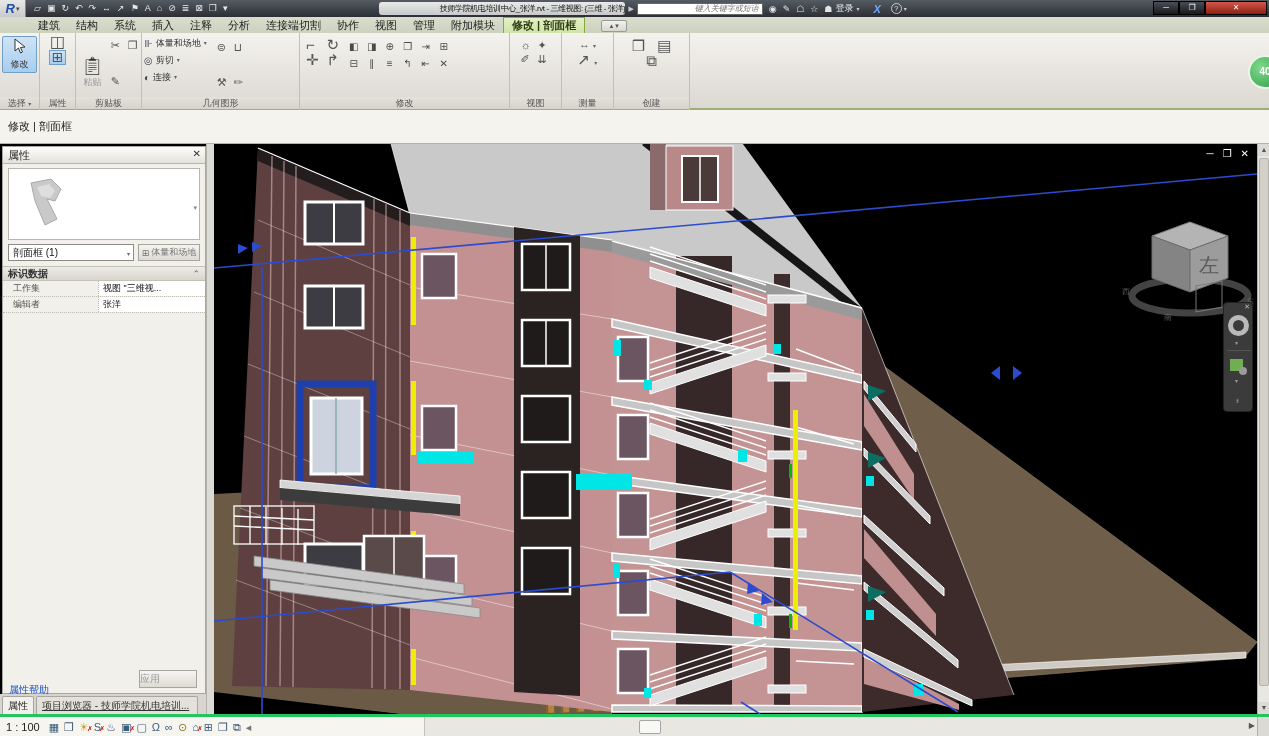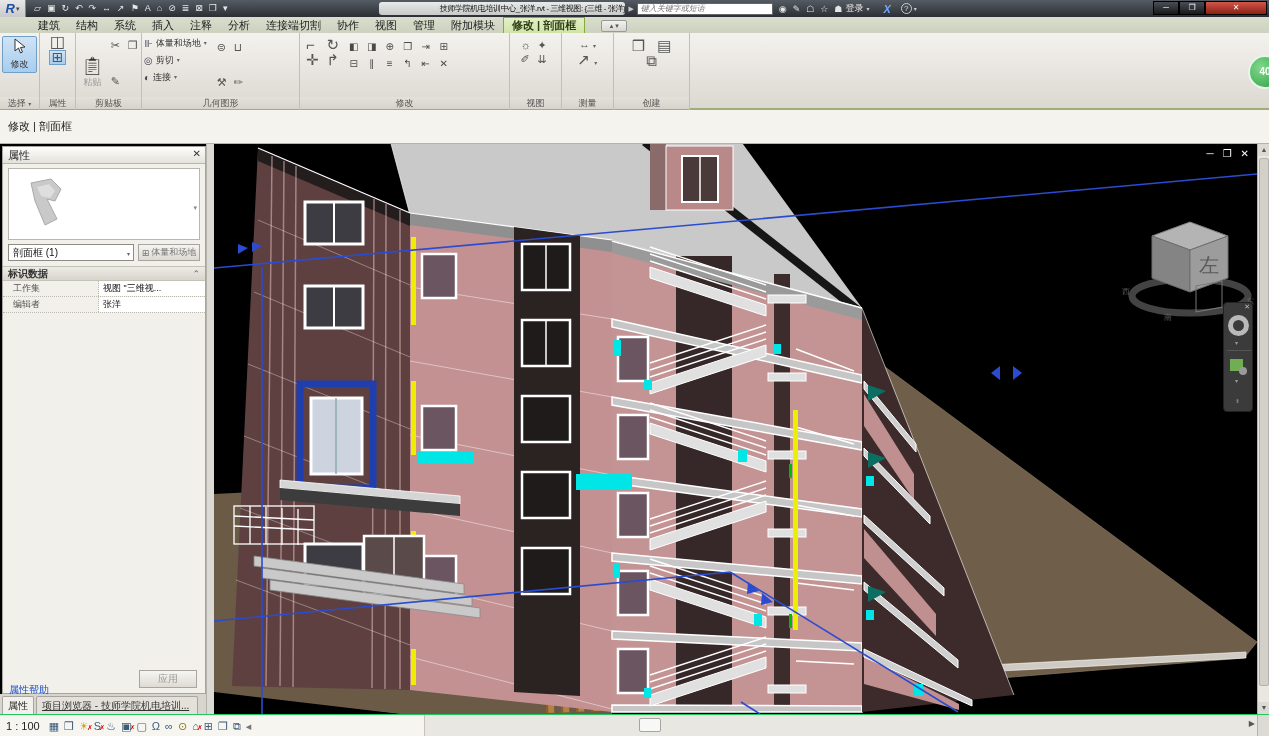--- a/index.html
+++ b/index.html
@@ -11,21 +11,21 @@
     background:linear-gradient(#555b63,#2b2f35);display:flex;align-items:center;color:#ddd;}
   .rlogo{width:26px;height:17px;background:linear-gradient(#e8e8e8,#c9c9c9);display:flex;align-items:center;justify-content:center;
     font-weight:bold;font-style:italic;color:#1e4fa8;font-size:13px;border-right:1px solid #888;}
   .rlogo small{font-size:7px;color:#444;margin-left:1px;}
   .qat{display:flex;align-items:center;gap:2px;margin-left:6px;}
   .qat .qbtn{font-size:9px;color:#e8e8e8;padding:0 2px;line-height:15px;cursor:default;}
   .titlepill{margin-left:150px;width:246px;height:13px;background:linear-gradient(#e9eaea,#c6c8c9);
     border-radius:3px;color:#111;font-size:8px;line-height:13px;text-align:right;overflow:hidden;white-space:nowrap;
     letter-spacing:-0.4px;}
   .title-arrow{font-size:7px;color:#ccc;margin:0 3px;}
-  .searchbox{width:136px;height:12px;font-size:8px;font-style:italic;color:#888;background:#fff;border:1px solid #666;padding:0 3px;}
+  .searchbox{width:126px;height:12px;font-size:8px;font-style:italic;color:#888;background:#fff;border:1px solid #666;padding:0 3px;text-align:right;}
   .ic-ico{font-size:9px;color:#e5e5e5;margin-left:6px;}
   .signin{font-size:9px;color:#eee;margin-left:3px;}
   .xchg{color:#6fa8ff;font-weight:bold;font-style:italic;font-size:11px;margin-left:14px;}
   .helpc{width:11px;height:11px;border-radius:50%;border:1px solid #ccc;color:#ddd;font-size:8px;line-height:10px;text-align:center;margin-left:10px;}
   .winbtns{position:absolute;right:2px;top:1px;display:flex;height:14px;}
   .winbtn{width:26px;height:14px;background:linear-gradient(#4a4e54,#17191c);border:1px solid #000;color:#fff;
     font-size:8px;line-height:12px;text-align:center;}
   .winbtn.close{width:62px;background:linear-gradient(#d2574a,#8d1f14);}
 
   
@@ -78,21 +78,21 @@
     font-size:9px;color:#777;display:flex;align-items:center;justify-content:center;gap:2px;}
   .sechead{margin-top:5px;height:15px;background:linear-gradient(#ecebe5,#d8d5cd);border-top:1px solid #c4c1b9;
     border-bottom:1px solid #c4c1b9;font-size:10px;font-weight:bold;color:#333;padding:0 5px;position:relative;line-height:14px;}
   .sechead .chev{position:absolute;right:5px;top:0;font-weight:normal;color:#666;font-size:9px;}
   .prow{display:flex;height:16px;border-bottom:1px dotted #bdbab2;font-size:9px;line-height:15px;}
   .prow .pl{width:96px;color:#555;padding-left:10px;border-right:1px dotted #bdbab2;}
   .prow .pv{flex:1;color:#111;padding-left:4px;background:#fff;}
   .pal-bottom{position:absolute;left:0;bottom:3px;width:100%;height:20px;}
   .helplink{position:absolute;left:6px;top:13px;font-size:10px;color:#1a4fc4;text-decoration:underline;}
   .applybtn{position:absolute;right:8px;top:0;width:58px;height:18px;background:linear-gradient(#f6f5f1,#dedbd3);
-    border:1px solid #a8a5a0;font-size:10px;color:#999;text-align:center;line-height:16px;}
+    border:1px solid #a8a5a0;font-size:10px;color:#999;text-align:left;line-height:16px;}
 
   
   #paltabs{position:absolute;left:0px;top:694px;width:214px;height:20px;background:#d8d5cf;display:flex;align-items:flex-end;padding-left:2px;gap:2px;}
   .ptab{height:18px;background:#f1f0ea;border:1px solid #a8a5a0;border-bottom:none;border-radius:2px 2px 0 0;
     font-size:10px;color:#222;padding:2px 5px;white-space:nowrap;overflow:hidden;}
   .ptab.browser{width:162px;background:#e3e1da;color:#333;text-decoration:underline;}
 
   
   #divider{position:absolute;left:206px;top:144px;width:8px;height:570px;background:#dcdad4;border-left:1px solid #b5b2aa;}
   #viewport{position:absolute;left:214px;top:144px;width:1043px;height:570px;background:#000;overflow:hidden;}
@@ -105,21 +105,21 @@
   .navdiv{position:absolute;left:3px;top:47px;width:24px;border-top:1px solid #555;}
   .zoomico{position:absolute;left:6px;top:56px;width:13px;height:12px;background:#6fae53;}
   .zoomico::after{content:"";position:absolute;right:-4px;bottom:-4px;width:8px;height:8px;border-radius:50%;background:#9a9a9a;}
   .navchev{position:absolute;left:11px;font-size:6px;color:#999;}
   
   #vscroll{position:absolute;left:1257px;top:144px;width:12px;height:570px;background:#e9e7e2;border-left:1px solid #b5b2aa;}
   #vscroll .arr{position:absolute;left:0;width:12px;height:12px;font-size:7px;text-align:center;line-height:12px;color:#555;background:#dcdad4;}
   #vscroll .thumb{position:absolute;left:1px;top:14px;width:10px;height:528px;background:#d3d0ca;border:1px solid #b5b2aa;border-radius:2px;}
 
   
-  #bottombar{position:absolute;left:0;top:714px;width:1269px;height:22px;background:#f6f5f0;border-top:1px solid #22c55e;display:flex;}
+  #bottombar{position:absolute;left:0;top:714px;width:1269px;height:22px;background:#f6f5f0;border-top:3px solid #22c55e;display:flex;}
   .vcb{width:424px;display:flex;align-items:center;padding-left:6px;gap:5px;}
   .scale{font-size:11px;color:#222;margin-right:4px;white-space:nowrap;}
   .vico{position:relative;font-size:11px;color:#3b5b7a;line-height:14px;}
   .vico .ov{position:absolute;right:-4px;bottom:-2px;font-size:7px;color:#d00;font-weight:bold;}
   .htrack{flex:1;background:#e9e7e2;border-left:1px solid #c5c2bb;position:relative;}
   .hthumb{position:absolute;left:214px;top:3px;width:22px;height:14px;background:#f8f8f6;border:1px solid #a8a5a0;border-radius:2px;}
   .hend{position:absolute;right:2px;top:4px;font-size:8px;color:#555;}
   .corner{width:12px;background:#dcdad4;border-left:1px solid #b5b2aa;}
 </style>
 </head>

